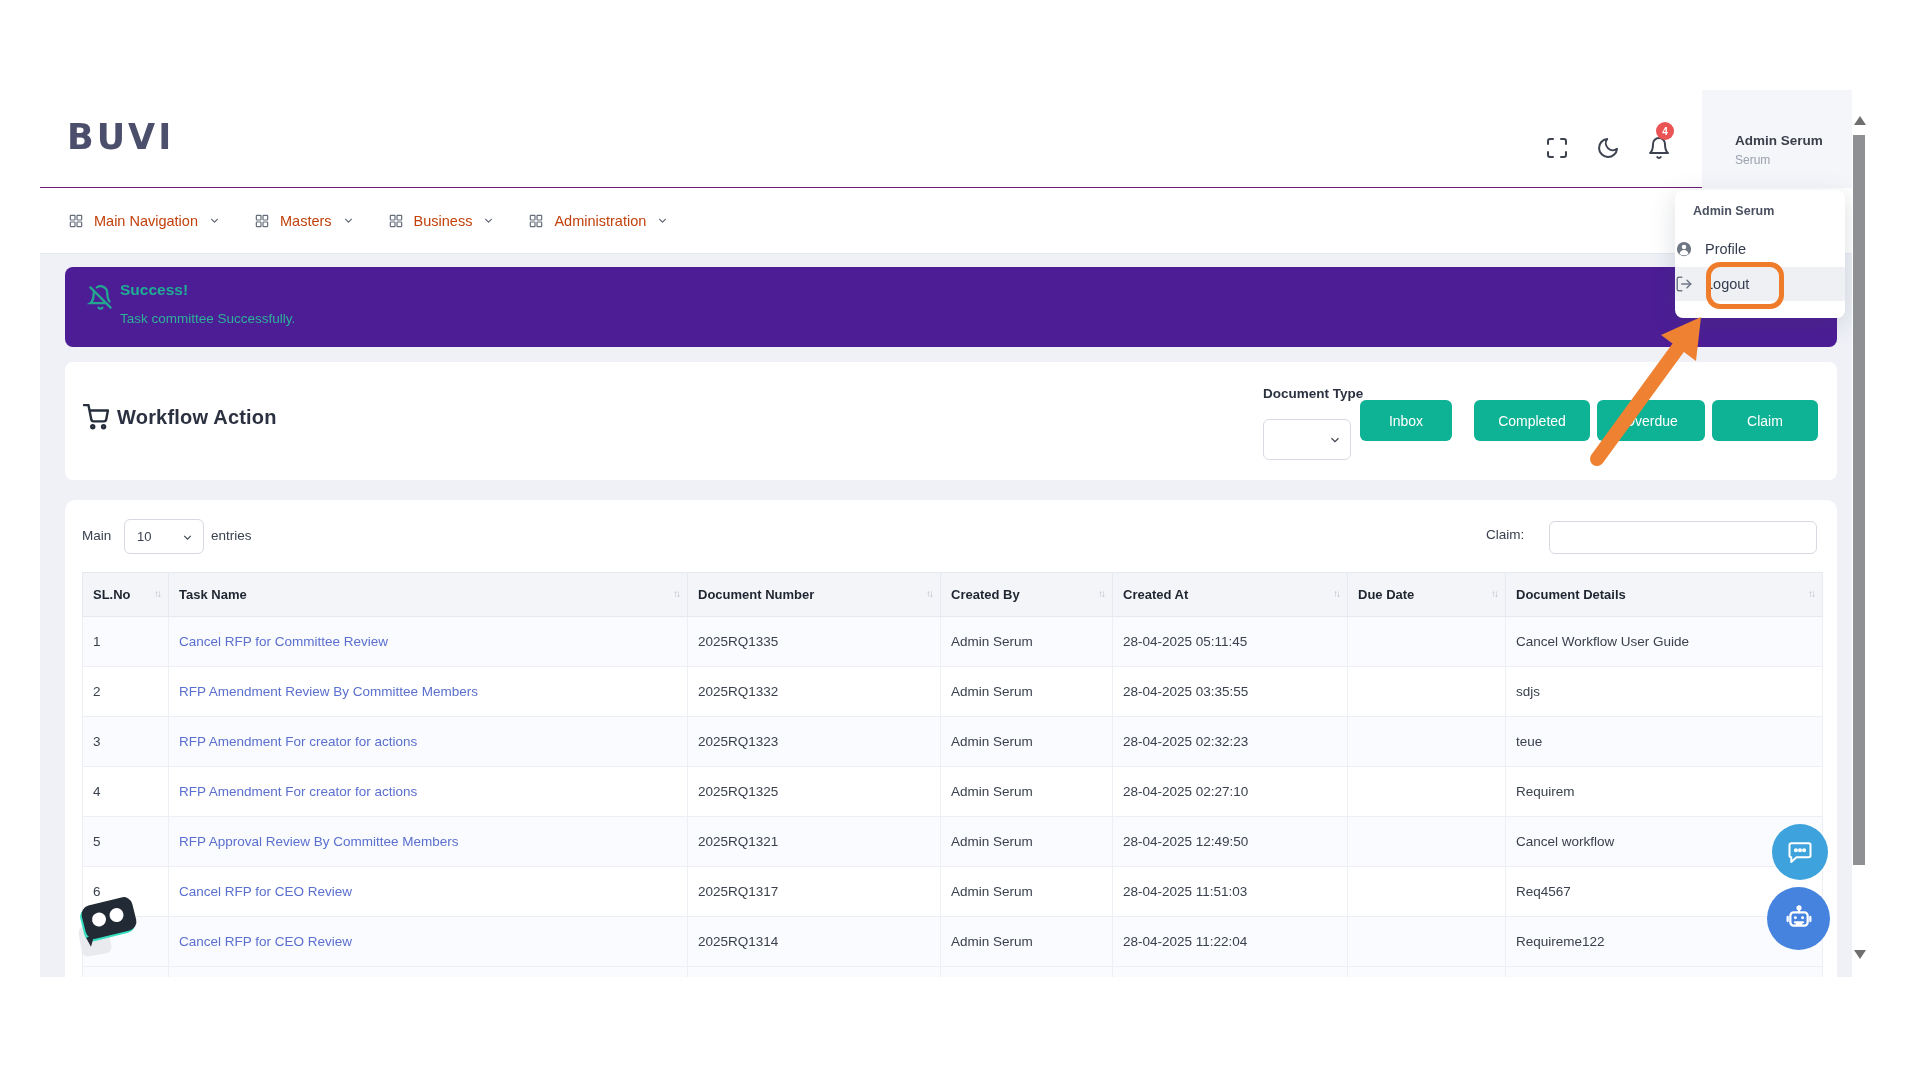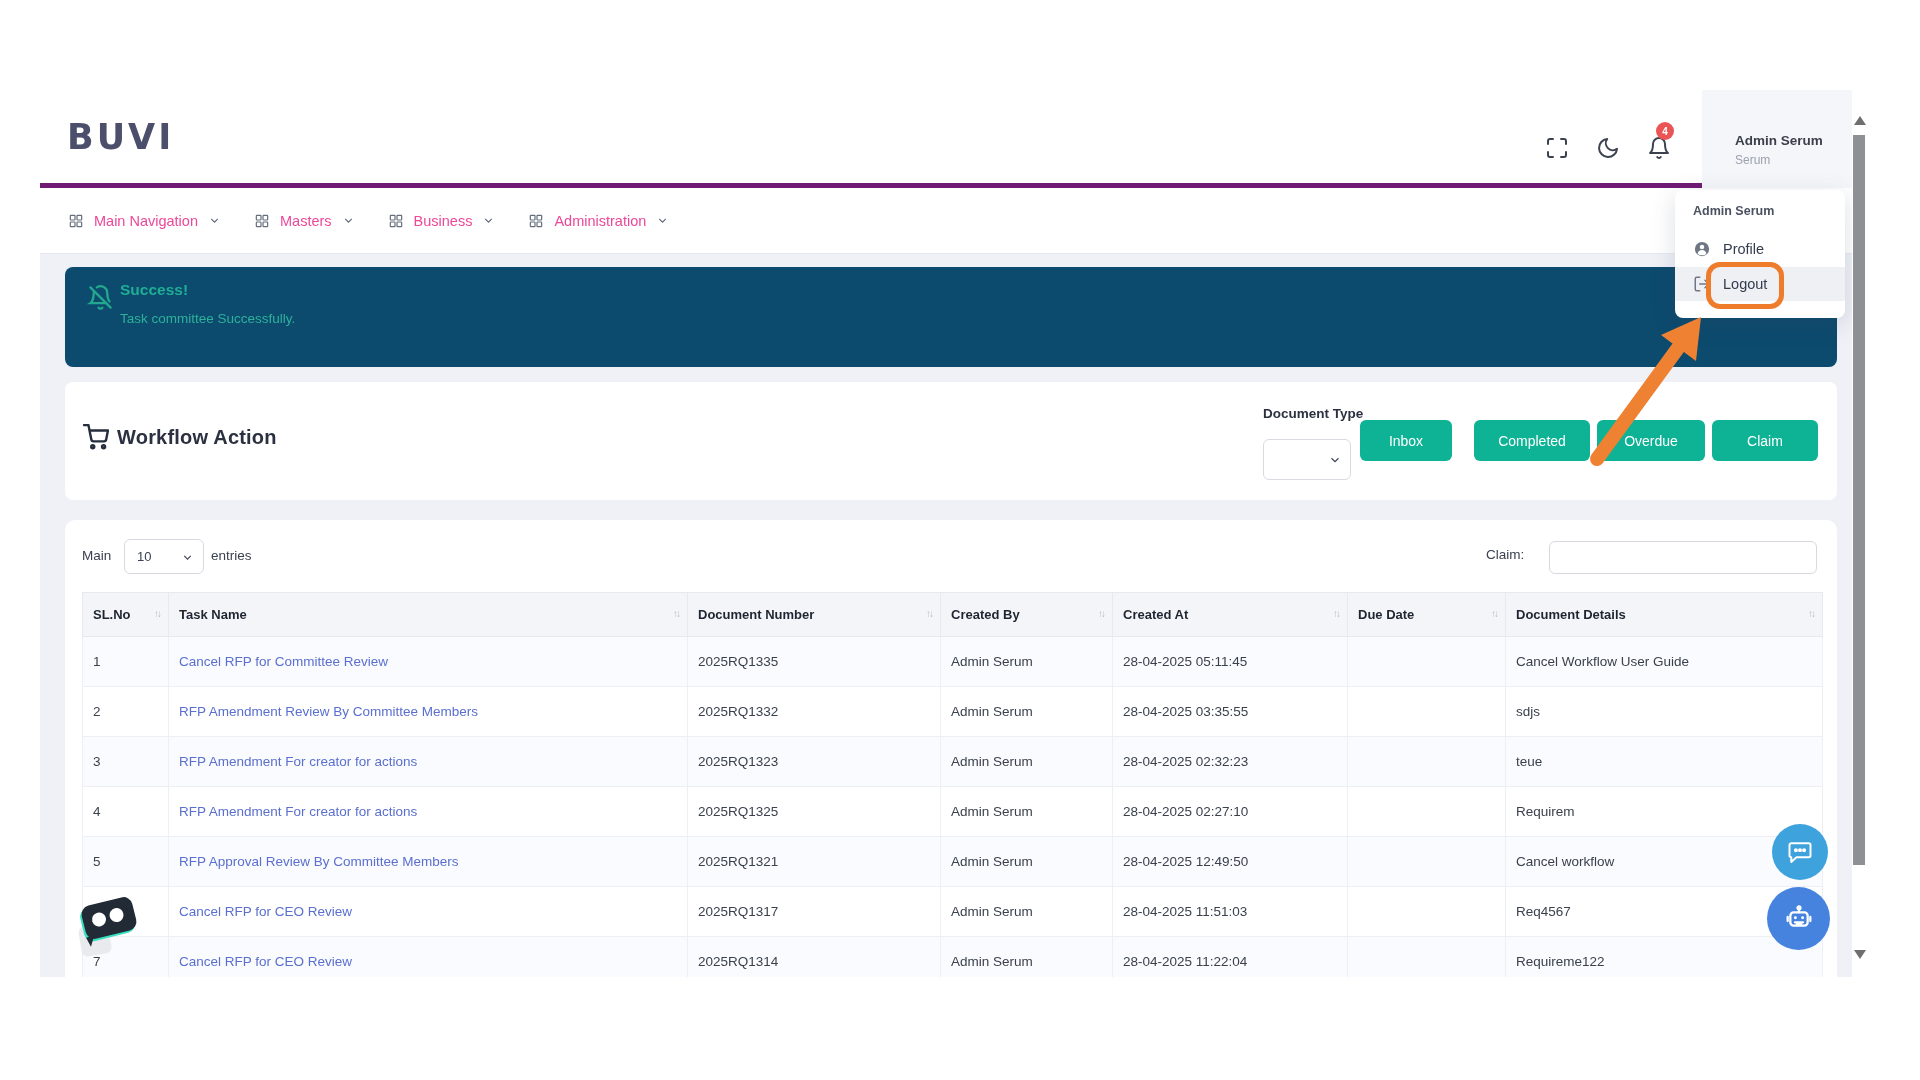--- a/index.html
+++ b/index.html
@@ -1,47 +1,47 @@
 <!DOCTYPE html>
 <html><head>
 <meta charset="utf-8">
 <style>
   * { margin:0; padding:0; box-sizing:border-box; }
   html,body { width:1920px; height:1080px; background:#ffffff; overflow:hidden;
               font-family:"Liberation Sans", sans-serif; }
   .app { position:absolute; left:40px; top:90px; width:1827px; height:887px; background:#fff; }
 
   
-  .app-header { position:relative; height:98px; background:#fff; border-bottom:5px solid #701a75; }
+  .app-header { position:relative; height:98px; background:#fff; border-bottom:1px solid #701a75; }
   .logo { position:absolute; left:27px; top:27px; font-family:"DejaVu Sans", sans-serif;
           font-size:35px; font-weight:800; letter-spacing:3px; color:#4c4f6b; }
   .hdr-icons { position:absolute; left:1505px; top:46px; display:flex; gap:27px; align-items:center; }
   .hdr-icon { width:24px; height:24px; position:relative; cursor:pointer; }
   .hdr-icon svg { width:24px; height:24px; stroke:#3c4250; fill:none; stroke-width:2; stroke-linecap:round; stroke-linejoin:round; }
   .badge { position:absolute; top:-14px; left:9px; min-width:18px; height:18px; border-radius:50%;
            background:#ea5455; color:#fff; font-size:10px; font-weight:700;
            display:flex; align-items:center; justify-content:center; }
   .user-trigger { position:absolute; left:1662px; top:0; width:150px; height:98px; background:#f5f6fa;
                   padding:43px 0 0 33px; cursor:pointer; }
   .user-name { font-size:13.5px; font-weight:700; color:#3a3f4a; }
   .user-role { font-size:12px; color:#9ba1ad; margin-top:5px; }
 
   
   .navbar { height:66px; background:#fff; border-bottom:1px solid #e7e9f0;
             display:flex; align-items:center; padding-left:28px; gap:33px; }
   .nav-item { display:flex; align-items:center; gap:10px; cursor:pointer; }
   .nav-item svg.grid { width:16px; height:16px; stroke:#666e7c; fill:none; stroke-width:1.8; }
-  .nav-label { font-size:14.5px; color:#ec4899; }
+  .nav-label { font-size:14.5px; color:#c2410c; }
   .nav-item svg.chev { width:13px; height:13px; stroke:#5d6574; fill:none; stroke-width:2; }
 
   
   .main { position:absolute; top:164px; left:0; width:1812px; height:723px;
           background:#eff1f7; overflow:hidden; padding:13px 15px 0 25px; }
 
-  .alert { position:relative; height:100px; background:#0c4a6e; border-radius:8px; }
+  .alert { position:relative; height:80px; background:#4c1d95; border-radius:8px; }
   .alert-icon { position:absolute; left:22px; top:17px; }
   .alert-icon svg { width:27px; height:27px; stroke:#23a78e; fill:none; stroke-width:2; stroke-linecap:round; }
   .alert-title { position:absolute; left:55px; top:14px; font-size:15.5px; font-weight:700; color:#1fae94; }
   .alert-msg   { position:absolute; left:55px; top:44px; font-size:13.5px; color:#2db19a; }
 
   .wf-card { position:relative; margin-top:15px; height:118px; background:#fff; border-radius:8px; }
   .wf-title-icon { position:absolute; left:18px; top:42px; }
   .wf-title-icon svg { width:26px; height:26px; stroke:#262e3c; fill:none; stroke-width:2.2; stroke-linecap:round; stroke-linejoin:round; }
   .wf-title { position:absolute; left:52px; top:44px; font-size:20px; font-weight:700; color:#2b3140; letter-spacing:.2px; }
   .doc-type-label { position:absolute; left:1198px; top:24px; font-size:13.5px; font-weight:700; color:#2b3140; }
@@ -74,21 +74,21 @@
   .grid-table tbody tr:nth-child(odd) td { background:#fafbfe; }
   .sort { position:absolute; right:8px; top:15px; font-size:10px; color:#b6bcc6; letter-spacing:-2px; }
   .task-link { color:#5a6fce; text-decoration:none; cursor:pointer; }
   tr.partial td { height:12px; background:#fafbfe !important; border-bottom:none; }
 
   
   .user-dropdown { position:absolute; left:1675px; top:190px; width:170px; height:128px; background:#fff;
                    border-radius:8px; box-shadow:0 6px 24px rgba(60,70,90,.18); z-index:30; }
   .dd-header { position:absolute; left:18px; top:14px; font-size:12.5px; font-weight:700; color:#4a5160; }
   .dd-item { position:absolute; left:0; width:100%; height:34px; display:flex; align-items:center;
-             gap:12px; padding-left:18px; cursor:pointer; font-size:14.5px; color:#333c4e; }
+             gap:12px; cursor:pointer; font-size:14.5px; color:#333c4e; }
   .dd-item svg { width:18px; height:18px; flex:0 0 18px; }
   .dd-profile { top:42px; }
   .dd-logout  { top:77px; background:#eef0f4; }
 
   
   .logout-highlight { position:absolute; left:1706px; top:262px; width:78px; height:47px;
                       border:5px solid #ef7c2a; border-radius:14px; z-index:40; pointer-events:none; }
   .arrow-svg { position:absolute; left:1560px; top:300px; z-index:35; pointer-events:none; }
 
   

